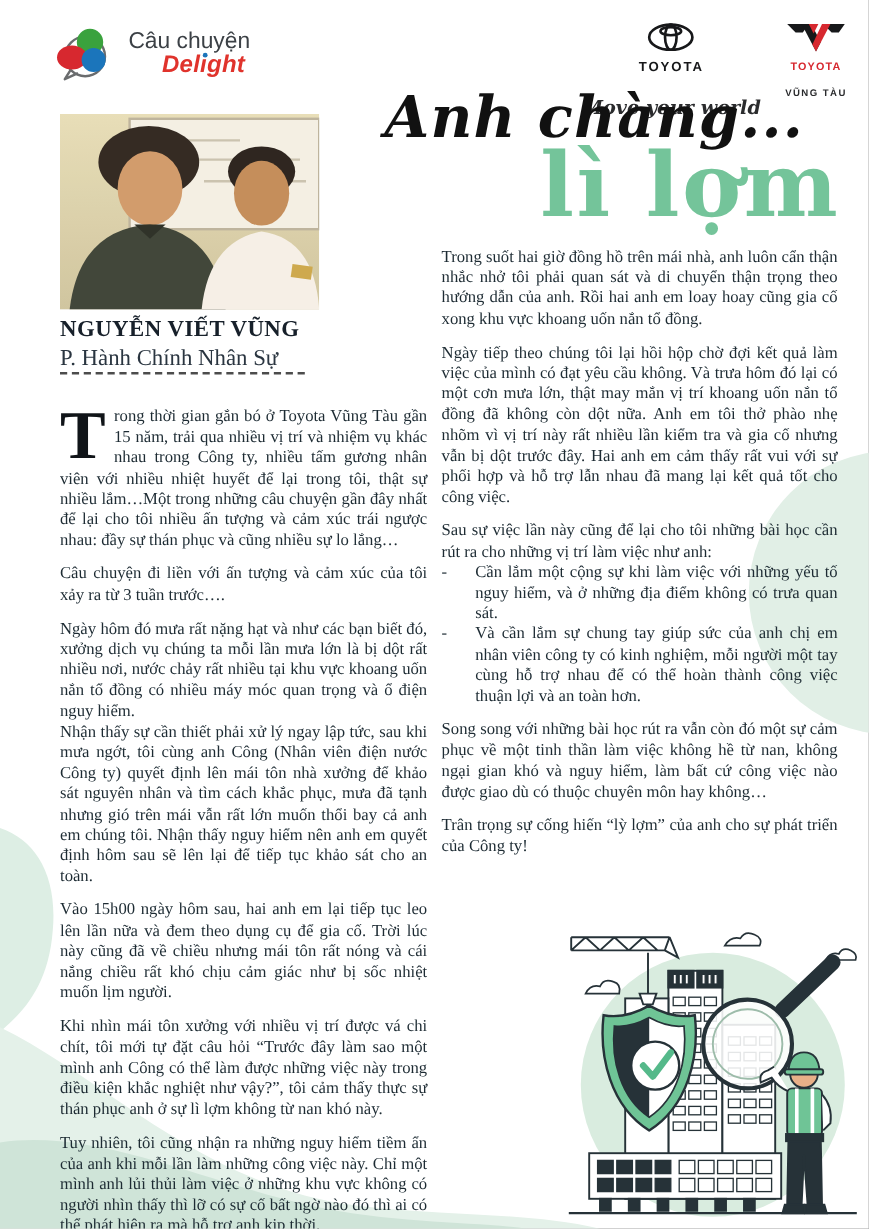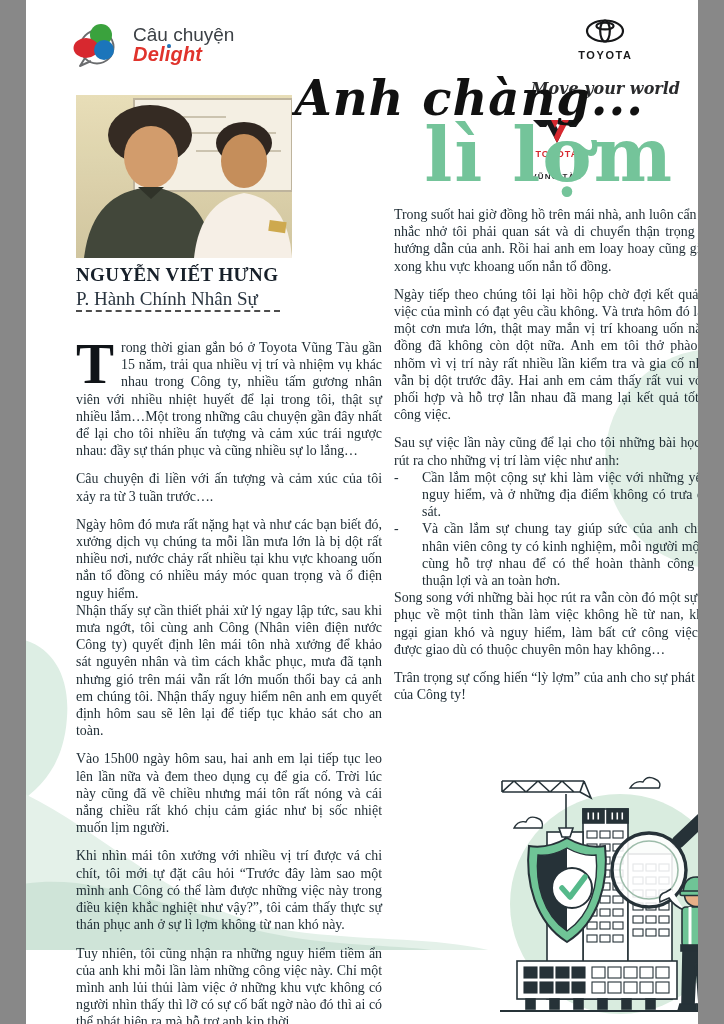--- a/index.html
+++ b/index.html
@@ -1,36 +1,36 @@
 <!DOCTYPE html>
 <html><head>
 <meta charset="utf-8">
 <style>
   * { margin: 0; padding: 0; box-sizing: border-box; }
   html, body { background: #888; }
   .page {
     position: relative;
-    width: 672px; height: 1024px;
+    width: 724px; height: 1024px;
     margin: 0 auto;
     background: #ffffff;
     overflow: hidden;
     font-family: "Liberation Serif", serif;
     color: #1d2b33;
   }
   
   .bg-layer { position: absolute; inset: 0; z-index: 0; pointer-events: none; }
   
   .logo-delight { position: absolute; top: 22px; left: 46px; display: flex; align-items: center; gap: 9px; z-index: 2; }
   .logo-delight .wordmark { font-family: "Liberation Sans", sans-serif; line-height: 1.02; }
   .logo-delight .l1 { font-size: 19px; color: #3c4146; font-weight: 500; }
-  .logo-delight .l2 { font-size: 20px; color: #e0332c; font-weight: 800; font-style: italic; letter-spacing: 0.2px; }
+  .logo-delight .l2 { font-size: 20px; color: #e0332c; font-weight: 800; font-style: italic; letter-spacing: 0.2px; margin-left: 28px; }
   .logo-delight .l2 .idot { position: relative; }
   .logo-delight .l2 .idot::after { content:""; position:absolute; top:1px; left:2.5px; width:4px; height:4px; border-radius:50%; background:#1b75bb; }
 
-  .brandbar { position: absolute; top: 18px; right: 18px; display: flex; align-items: flex-start; gap: 20px; z-index: 2; flex-direction: column; }
+  .brandbar { position: absolute; top: 18px; right: 18px; display: flex; align-items: flex-start; gap: 20px; z-index: 2; }
   .toyota-block { text-align: center; font-family: "Liberation Sans", sans-serif; }
   .toyota-block .tw { font-size: 11px; font-weight: 800; letter-spacing: 1.6px; color: #17181a; margin-top: 1px; }
   .toyota-block .tag { font-family: "DejaVu Serif", serif; font-style: italic; font-weight: 700; font-size: 16px; color: #2a2b2d; margin-top: 18px; white-space: nowrap; }
   .tvt-block { text-align: center; font-family: "Liberation Sans", sans-serif; }
   .tvt-block .tb1 { font-size: 9px; font-weight: 800; letter-spacing: 1px; color: #d7282f; margin-top: 0px; }
   .tvt-block .tb2 { font-size: 8px; font-weight: 800; letter-spacing: 1.2px; color: #2a2b2d; margin-top: 13px; }
 
   
   .title-wrap { position: absolute; top: 70px; right: 24px; width: 430px; text-align: right; z-index: 2; }
   .title-script { font-family: "DejaVu Serif", serif; font-style: italic; font-weight: 700; font-size: 48px; color: #111111; letter-spacing: 1px; padding-right: 30px; }
@@ -45,21 +45,21 @@
   
   .col { position: absolute; z-index: 2; font-size: 13.9px; line-height: 17.2px; text-align: justify; }
   .col-left  { top: 339px; left: 50px;  width: 306px; }
   .col-right { top: 206px; left: 368px; width: 330px; }
   .col p { margin-bottom: 11px; }
   .col p.tight { margin-bottom: 0; }
   .dropcap { float: left; font-size: 57px; line-height: 44px; font-weight: 600; padding: 3px 7px 0 0; color: #101418; }
   .lesson { display: flex; margin-bottom: 0; }
   .lesson .dash { width: 28px; flex: 0 0 28px; }
   .lesson .ltxt { flex: 1; text-align: justify; }
-  .closing-gap { }
+  .closing-gap { margin-top: 11px; }
 
   
   .illus { position: absolute; left: 462px; top: 776px; width: 262px; height: 248px; z-index: 1; }
 </style>
 </head>
 <body>
 
 <div class="page">
 
   <svg class="bg-layer" viewBox="0 0 724 1024" xmlns="http://www.w3.org/2000/svg">
@@ -132,21 +132,21 @@
       <path d="M62,92 L75,104 L88,92 Z" fill="#1f2822"></path>
 
       <ellipse cx="168" cy="48" rx="28" ry="21" fill="#1e1a18"></ellipse>
       <ellipse cx="168" cy="66" rx="23" ry="27" fill="#c08a58"></ellipse>
       <path d="M118,163 Q124,106 168,98 Q212,104 216,163 Z" fill="#f6f4ef"></path>
       <rect x="193" y="126" width="17" height="11" fill="#caa84a" transform="rotate(8 201 131)"></rect>
       <rect width="216" height="163" fill="#ffc37a" opacity="0.08"></rect>
     </svg>
   </div>
 
-  <div class="author-name">NGUYỄN VIẾT HƯNG</div>
+  <div class="author-name">NGUYỄN VIẾT VŨNG</div>
   <div class="author-dept">P. Hành Chính Nhân Sự</div>
   <div class="author-divider"></div>
 
   <div class="col col-left">
     <p><span class="dropcap">T</span><span>rong thời gian gắn bó ở Toyota Vũng Tàu gần 15 năm, trải qua nhiều vị trí và nhiệm vụ khác nhau trong Công ty, nhiều tấm gương nhân viên với nhiều nhiệt huyết để lại trong tôi, thật sự nhiều lắm…Một trong những câu chuyện gần đây nhất để lại cho tôi nhiều ấn tượng và cảm xúc trái ngược nhau: đầy sự thán phục và cũng nhiều sự lo lắng…</span></p>
     <p>Câu chuyện đi liền với ấn tượng và cảm xúc của tôi xảy ra từ 3 tuần trước….</p>
     <p class="tight">Ngày hôm đó mưa rất nặng hạt và như các bạn biết đó, xưởng dịch vụ chúng ta mỗi lần mưa lớn là bị dột rất nhiều nơi, nước chảy rất nhiều tại khu vực khoang uốn nắn tổ đồng có nhiều máy móc quan trọng và ổ điện nguy hiểm.</p>
     <p>Nhận thấy sự cần thiết phải xử lý ngay lập tức, sau khi mưa ngớt, tôi cùng anh Công (Nhân viên điện nước Công ty) quyết định lên mái tôn nhà xưởng để khảo sát nguyên nhân và tìm cách khắc phục, mưa đã tạnh nhưng gió trên mái vẫn rất lớn muốn thổi bay cả anh em chúng tôi. Nhận thấy nguy hiểm nên anh em quyết định hôm sau sẽ lên lại để tiếp tục khảo sát cho an toàn.</p>
     <p>Vào 15h00 ngày hôm sau, hai anh em lại tiếp tục leo lên lần nữa và đem theo dụng cụ để gia cố. Trời lúc này cũng đã về chiều nhưng mái tôn rất nóng và cái nắng chiều rất khó chịu cảm giác như bị sốc nhiệt muốn lịm người.</p>
     <p>Khi nhìn mái tôn xưởng với nhiều vị trí được vá chi chít, tôi mới tự đặt câu hỏi “Trước đây làm sao một mình anh Công có thể làm được những việc này trong điều kiện khắc nghiệt như vậy?”, tôi cảm thấy thực sự thán phục anh ở sự lì lợm không từ nan khó này.</p>

